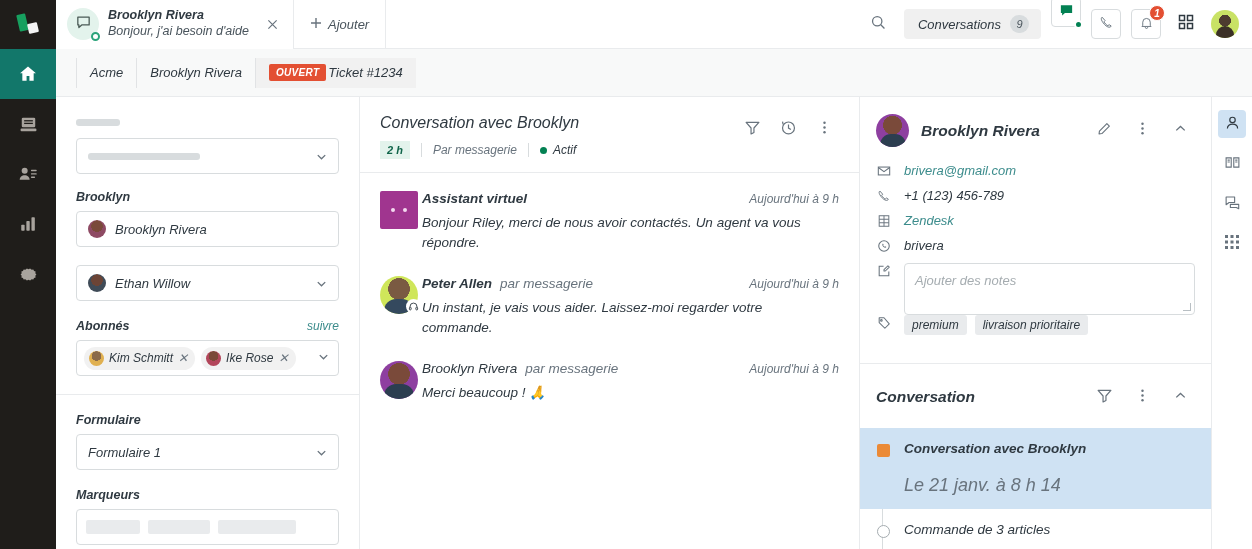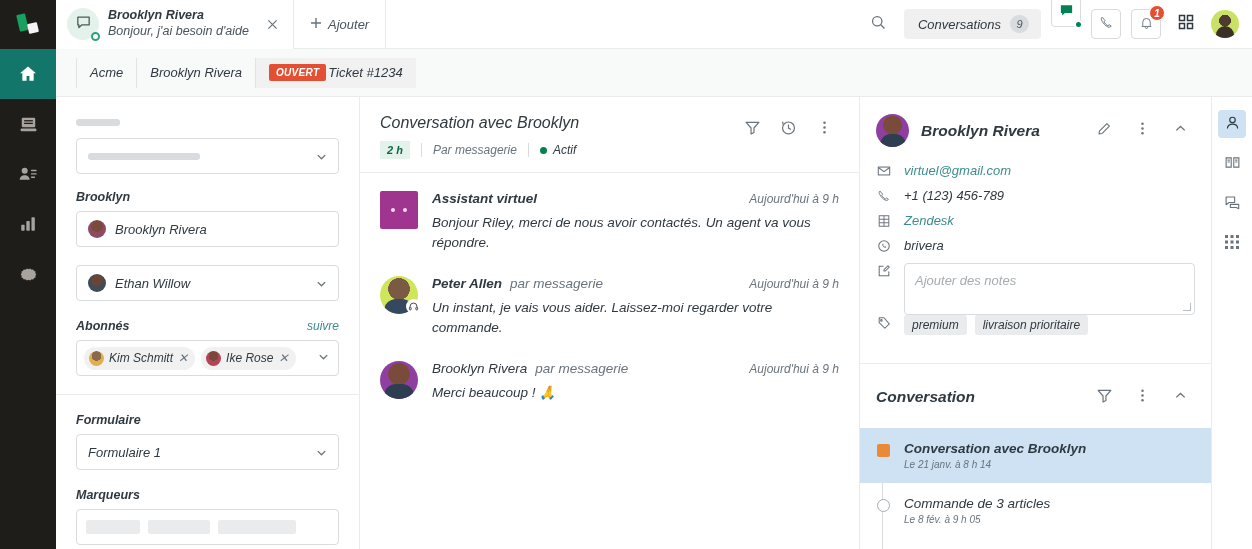--- a/index.html
+++ b/index.html
@@ -222,21 +222,21 @@
   .sla-chip {
     background: #e3f3ec; color: #11654a; font-weight: 700;
     font-size: 11px; padding: 3px 7px; border-radius: 0;
   }
   .meta-sep { width: 1px; height: 14px; background: #d8dcde; }
   .meta-active { display: flex; align-items: center; gap: 6px; color: #2f3941; }
   .dot-green { width: 7px; height: 7px; border-radius: 50%; background: #038153; }
   .conv-header-actions { margin-left: auto; display: flex; align-items: center; gap: 6px; }
 
   .messages { flex: 1 1 auto; overflow: hidden; padding: 18px 20px 0 20px; }
-  .msg { display: flex; gap: 14px; margin-bottom: 24px; }
+  .msg { display: flex; gap: 4px; margin-bottom: 24px; }
   .msg-av { width: 38px; height: 38px; flex: 0 0 38px; position: relative; }
   .av-square { width: 38px; height: 38px; background: #a0358f; border-radius: 2px; position: relative; }
   .av-square .e1, .av-square .e2 {
     position: absolute; top: 17px; width: 4px; height: 4px; border-radius: 50%; background: #f3d9ef;
   }
   .av-square .e1 { left: 11px; } .av-square .e2 { left: 23px; }
   .av-round { width: 38px; height: 38px; border-radius: 50%; position: relative; overflow: hidden; }
   .av-peter { background: radial-gradient(circle at 50% 34%, #7a5a42 0 34%, #cfe65a 35% 100%); }
   .av-peter::after { content:""; position:absolute; left:50%; top:60%; width:30px; height:22px; transform:translateX(-50%); border-radius:12px 12px 0 0; background:#34495e; }
   .av-brook-lg { background: radial-gradient(circle at 50% 34%, #7a4a3a 0 34%, #8e3fa0 35% 100%); }
@@ -296,21 +296,21 @@
   .interactions-title { font-size: 15.5px; font-weight: 700; color: #2f3941; }
   .timeline { position: relative; flex: 1 1 auto; overflow: hidden; }
   .tl-item { display: flex; gap: 14px; padding: 13px 16px 13px 16px; position: relative; }
   .tl-item.selected { background: #cfe2f3; }
   .tl-marker { width: 14px; flex: 0 0 14px; display: flex; justify-content: center; padding-top: 3px; position: relative; }
   .tl-sq { width: 13px; height: 13px; background: #eb8a36; border-radius: 2px; }
   .tl-circle { width: 13px; height: 13px; border: 1.5px solid #a5acb0; border-radius: 50%; background: #fff; }
   .tl-line { position: absolute; left: 22px; top: 46px; bottom: 0; width: 1px; background: #d8dcde; }
   .tl-title { font-size: 13.5px; font-weight: 700; color: #2f3941; }
   .tl-title.plain { font-weight: 400; }
-  .tl-date { font-size: 10px; color: #68737d; margin-top: 3px; }
+  .tl-date { font-size: 18px; color: #68737d; margin-top: 19px; }
 
   
   .endrail {
     width: 41px; flex: 0 0 41px;
     border-left: 1px solid #e9ebed;
     background: #fff;
     padding-top: 13px;
     display: flex; flex-direction: column; align-items: center; gap: 12px;
   }
   .endrail-btn {
@@ -697,21 +697,21 @@
         </div>
 
         <div class="cust-fields">
           <div class="cfield">
             <span class="cfield-ico">
               <svg width="14" height="14" viewBox="0 0 16 16" fill="none" stroke="#68737d" stroke-width="1.2">
                   <rect x="1.5" y="3.5" width="13" height="9"></rect>
                   <path d="m1.5 4 6.5 4.8L14.5 4"></path>
                 </svg>
             </span>
-            <span class="cfield-val link">virtuel@gmail.com</span>
+            <span class="cfield-val link">brivera@gmail.com</span>
           </div>
           <div class="cfield">
             <span class="cfield-ico">
               <svg width="14" height="14" viewBox="0 0 24 24" fill="none" stroke="#68737d" stroke-width="1.6">
                   <path d="M5 3.5c-1.5 1-2 3 0 6.5s5.5 7.5 9 9c3 1.3 5 0 5.5-1.5l-3.3-2-2 1.6c-2-.8-5.3-4.2-6.2-6.2l1.7-2z"></path>
                 </svg>
             </span>
             <span class="cfield-val">+1 (123) 456-789</span>
           </div>
           <div class="cfield">

